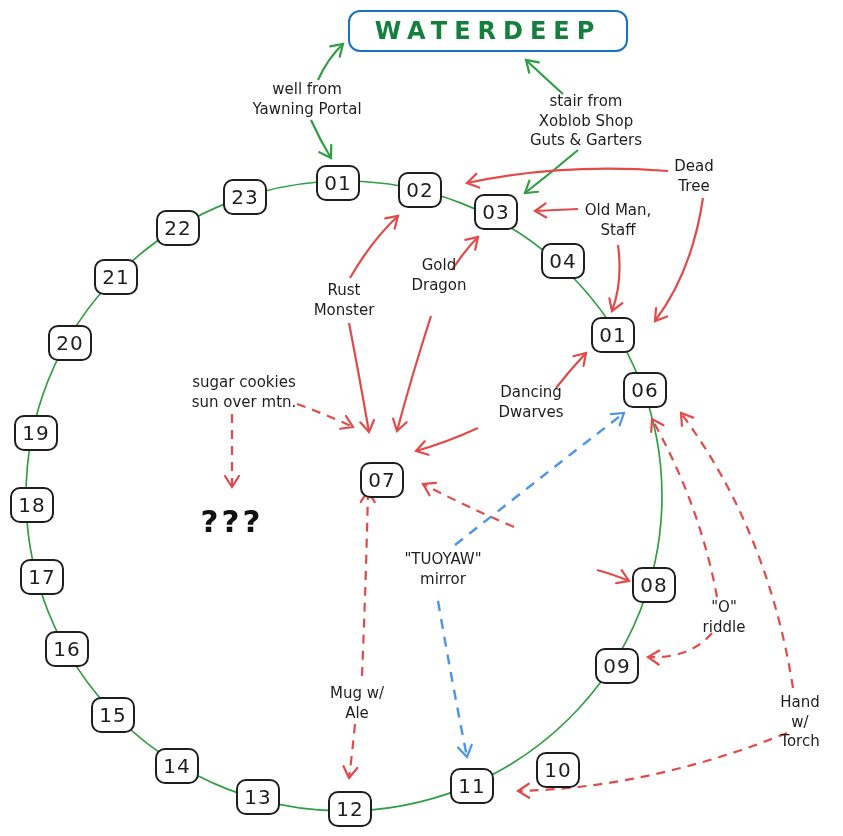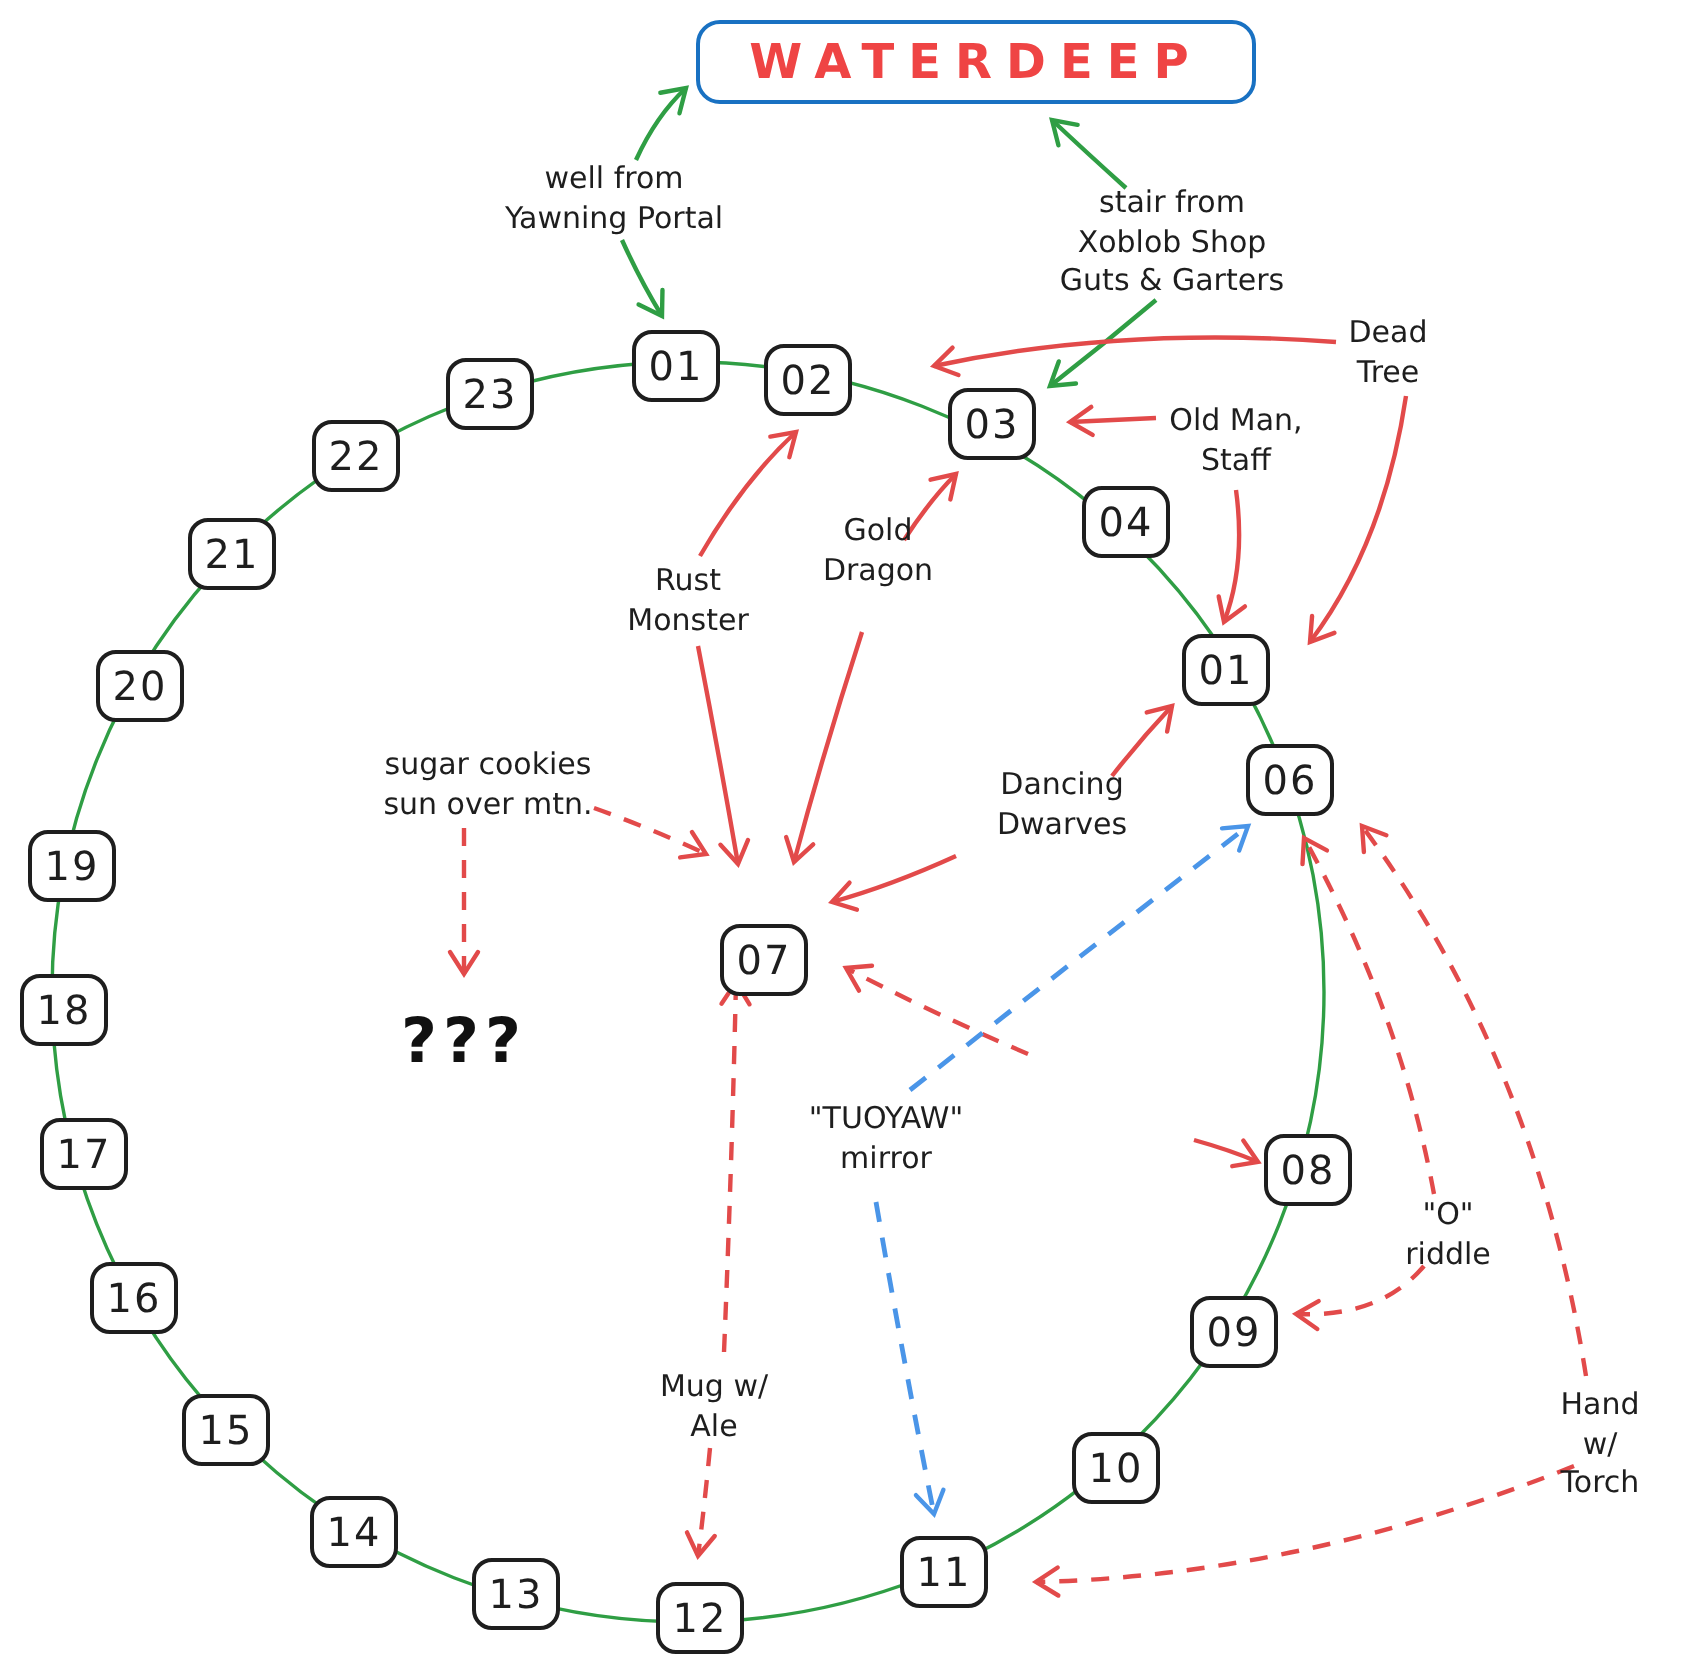--- a/index.html
+++ b/index.html
@@ -12,21 +12,21 @@
   .node{
     position:absolute;z-index:3;width:44px;height:36px;box-sizing:border-box;
     border:2.5px solid #1e1e1e;border-radius:10px;background:#ffffff;
     display:flex;align-items:center;justify-content:center;
     font-size:20px;font-weight:500;letter-spacing:1px;cursor:pointer;
   }
   .title-box{
     position:absolute;z-index:3;left:348px;top:10px;width:280px;height:42px;box-sizing:border-box;
     border:2.5px solid #1971c2;border-radius:12px;background:#ffffff;
     display:flex;align-items:center;justify-content:center;
-    color:#ef4444;font-size:24px;font-weight:bold;letter-spacing:7px;cursor:pointer;
+    color:#15803d;font-size:24px;font-weight:bold;letter-spacing:7px;cursor:pointer;
   }
   .lbl{
     position:absolute;z-index:2;transform:translateX(-50%);
     text-align:center;white-space:pre-line;line-height:1.3;
     font-size:15px;color:#1e1e1e;cursor:pointer;
   }
   .mystery{
     position:absolute;z-index:2;transform:translateX(-50%);
     font-size:31px;font-weight:800;letter-spacing:3px;color:#111;
   }
@@ -80,29 +80,29 @@
 
     <path d="M 455 545 Q 540 478 624 413" fill="none" stroke="#4a95e8" stroke-width="2.4" stroke-dasharray="10 8" marker-end="url(#headB)"></path>
     <path d="M 438 601 Q 452 682 467 757" fill="none" stroke="#4a95e8" stroke-width="2.4" stroke-dasharray="10 8" marker-end="url(#headB)"></path>
   </svg>
 
   <div class="title-box">
     <span>WATERDEEP</span>
   </div>
 
   <div class="node" style="left:316px;top:165px">01</div>
-  <div class="node" style="left:382px;top:172px">02</div>
+  <div class="node" style="left:398px;top:172px">02</div>
   <div class="node" style="left:474px;top:194px">03</div>
   <div class="node" style="left:541px;top:243px">04</div>
   <div class="node" style="left:591px;top:317px">01</div>
   <div class="node" style="left:623px;top:372px">06</div>
   <div class="node" style="left:360px;top:462px">07</div>
   <div class="node" style="left:632px;top:567px">08</div>
   <div class="node" style="left:595px;top:648px">09</div>
-  <div class="node" style="left:536px;top:716px">10</div>
+  <div class="node" style="left:536px;top:752px">10</div>
   <div class="node" style="left:450px;top:768px">11</div>
   <div class="node" style="left:328px;top:791px">12</div>
   <div class="node" style="left:236px;top:779px">13</div>
   <div class="node" style="left:155px;top:748px">14</div>
   <div class="node" style="left:91px;top:697px">15</div>
   <div class="node" style="left:45px;top:631px">16</div>
   <div class="node" style="left:20px;top:559px">17</div>
   <div class="node" style="left:10px;top:487px">18</div>
   <div class="node" style="left:14px;top:415px">19</div>
   <div class="node" style="left:48px;top:325px">20</div>

